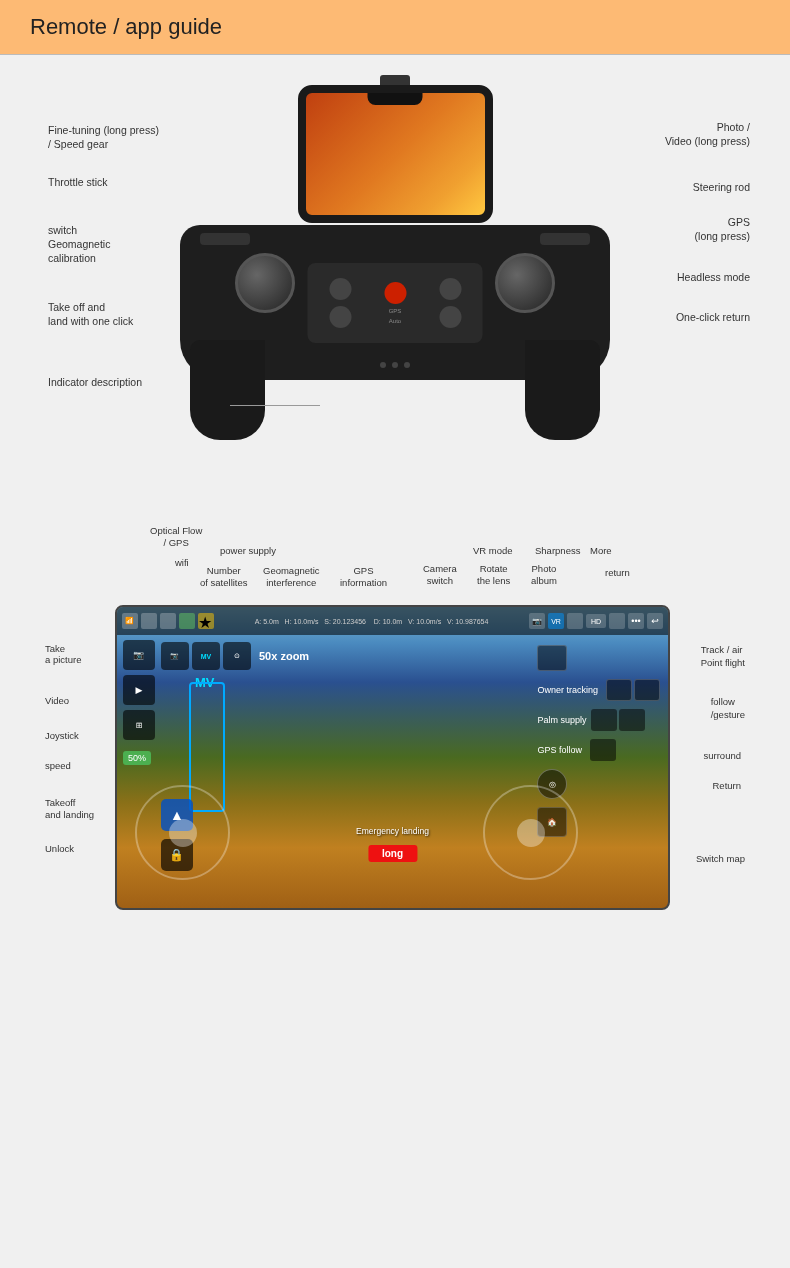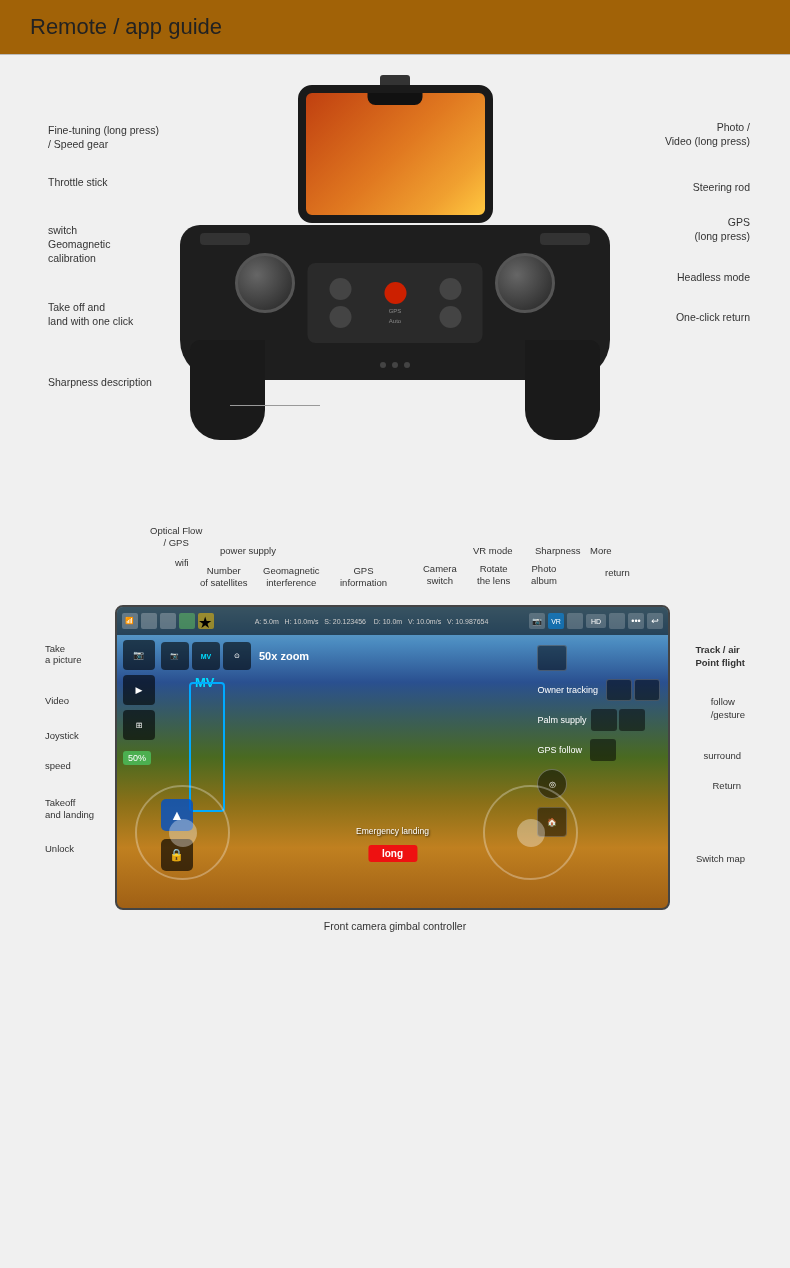--- a/index.html
+++ b/index.html
@@ -4,21 +4,21 @@
   <style>
     * { margin: 0; padding: 0; box-sizing: border-box; }
     body {
       font-family: Arial, sans-serif;
       background: #f0f0f0;
       width: 790px;
       min-height: 1268px;
       position: relative;
     }
     .header {
-      background: #a16207;
+      background: #fdba74;
       padding: 14px 30px;
       font-size: 22px;
       font-weight: normal;
       color: #222;
       border-bottom: 1px solid #bbb;
     }
     .main-content {
       background: #f0f0f0;
       padding: 20px 30px;
     }
@@ -45,21 +45,21 @@
 </div>
 
 <div class="main-content">
 
   <div class="remote-wrapper">
 
     <div class="ann-remote" style="left:18px; top:48px;">Fine-tuning (long press)<br>/ Speed gear</div>
     <div class="ann-remote" style="left:18px; top:100px;">Throttle stick</div>
     <div class="ann-remote" style="left:18px; top:148px;">switch<br>Geomagnetic<br>calibration</div>
     <div class="ann-remote" style="left:18px; top:225px;">Take off and<br>land with one click</div>
-    <div class="ann-remote" style="left:18px; top:300px;">Sharpness description</div>
+    <div class="ann-remote" style="left:18px; top:300px;">Indicator description</div>
 
     <div class="ann-remote" style="right:10px; top:45px; text-align:right;">Photo /<br>Video (long press)</div>
     <div class="ann-remote" style="right:10px; top:105px; text-align:right;">Steering rod</div>
     <div class="ann-remote" style="right:10px; top:140px; text-align:right;">GPS<br>(long press)</div>
     <div class="ann-remote" style="right:10px; top:195px; text-align:right;">Headless mode</div>
     <div class="ann-remote" style="right:10px; top:235px; text-align:right;">One-click return</div>
 
     <div style="position:absolute; top:0; left:50%; transform:translateX(-50%); width:220px;">
       <div style="width:30px; height:10px; background:#333; border-radius:3px 3px 0 0; margin:0 auto;"></div>
       <div style="width:195px; height:138px; background:linear-gradient(135deg, #c04010 0%, #e07820 50%, #f0a030 80%, #ffc840 100%); border-radius:14px; border:8px solid #1a1a1a; margin:0 auto; position:relative;">
@@ -222,32 +222,31 @@
           <div style="position:absolute; top:50%; left:50%; transform:translate(-50%,-50%); width:28px; height:28px; background:rgba(255,255,255,0.35); border-radius:50%;"></div>
         </div>
 
         <div style="position:absolute; bottom:72px; left:50%; transform:translateX(-50%); color:white; font-size:8.5px; text-align:center; text-shadow:1px 1px 2px rgba(0,0,0,0.8);">Emergency
 landing</div>
 
         <div style="position:absolute; bottom:46px; left:50%; transform:translateX(-50%); background:#ee1111; color:white; font-size:10px; font-weight:bold; padding:3px 14px; border-radius:3px;">long</div>
 
       </div>
 
-      <div style="position:absolute; right:0px; top:38px; font-size:9.5px; color:#333; text-align:left; line-height:1.4;font-weight:bold;">Track / air<br>Point flight</div>
+      <div style="position:absolute; right:0px; top:38px; font-size:9.5px; color:#333; text-align:left; line-height:1.4;">Track / air<br>Point flight</div>
       <div style="position:absolute; right:0px; top:90px; font-size:9.5px; color:#333; text-align:left; line-height:1.4;">follow<br>/gesture</div>
       <div style="position:absolute; right:4px; top:145px; font-size:9.5px; color:#333;">surround</div>
       <div style="position:absolute; right:4px; top:175px; font-size:9.5px; color:#333;">Return</div>
       <div style="position:absolute; right:0px; top:248px; font-size:9.5px; color:#333;">Switch map</div>
 
       <div style="position:absolute; left:0; top:38px; font-size:9.5px; color:#333;">Take<br>a picture</div>
       <div style="position:absolute; left:0; top:90px; font-size:9.5px; color:#333;">Video</div>
       <div style="position:absolute; left:0; top:125px; font-size:9.5px; color:#333;">Joystick</div>
       <div style="position:absolute; left:0; top:155px; font-size:9.5px; color:#333;">speed</div>
       <div style="position:absolute; left:0; top:192px; font-size:9.5px; color:#333; line-height:1.3;">Takeoff<br>and landing</div>
       <div style="position:absolute; left:0; top:238px; font-size:9.5px; color:#333;">Unlock</div>
 
     </div>
 
-    <div style="text-align:center; margin-top:315px; font-size:10.5px; color:#333;">Front camera gimbal controller</div>
 
   </div>
 
 </div>
 
 </body></html>

